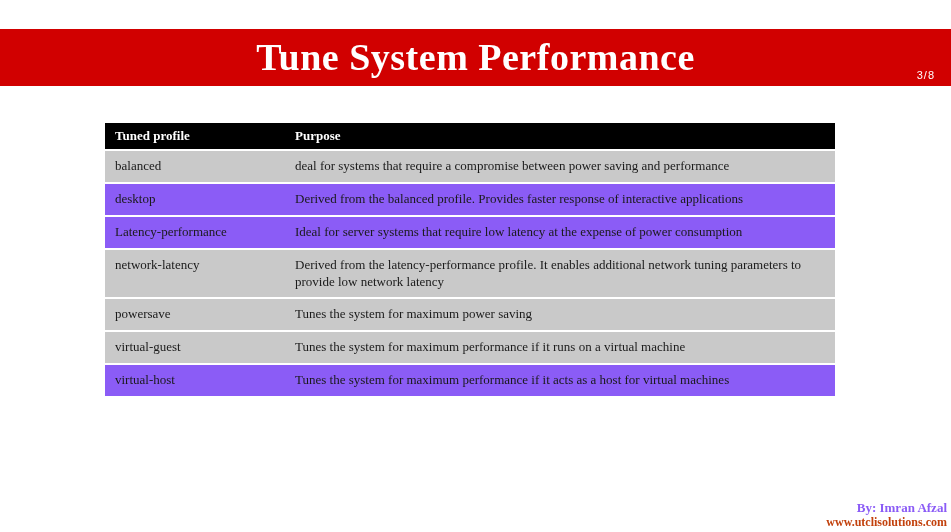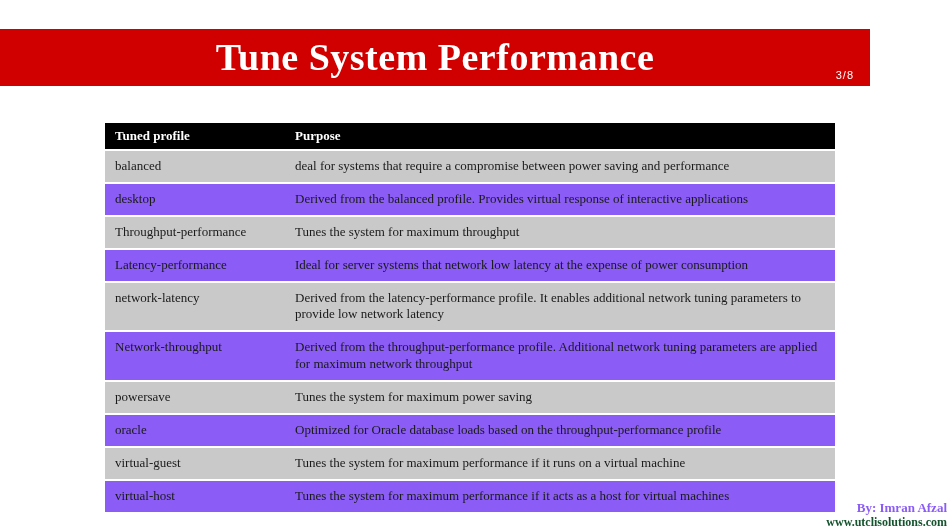--- a/index.html
+++ b/index.html
@@ -12,21 +12,21 @@
     position: relative;
     width: 951px;
     height: 532px;
     background: #ffffff;
     overflow: hidden;
   }
   .banner {
     position: absolute;
     top: 29px;
     left: 0;
-    width: 870px;
+    width: 951px;
     height: 57px;
     background: #d10000;
   }
   .banner h1 {
     margin: 0;
     text-align: center;
     color: #ffffff;
     font-size: 38px;
     font-weight: bold;
     line-height: 57px;
@@ -84,21 +84,21 @@
     line-height: 1.15;
   }
   .footer .author {
     font-size: 13px;
     font-weight: bold;
     color: #8b5cf6;
   }
   .footer .website {
     font-size: 12px;
     font-weight: bold;
-    color: #14532d;
+    color: #c2410c;
   }
 </style>
 </head>
 <body>
 
 <div class="slide">
 
   <div class="banner">
     <h1>Tune System Performance</h1>
     <span class="page-indicator">3/8</span>
@@ -111,45 +111,33 @@
         <th>Purpose</th>
       </tr>
     </thead>
     <tbody>
       <tr class="row-dark">
         <td>balanced</td>
         <td>deal for systems that require a compromise between power saving and performance</td>
       </tr>
       <tr class="row-light">
         <td>desktop</td>
-        <td>Derived from the balanced profile. Provides virtual response of interactive applications</td>
-      </tr>
-      <tr class="row-dark">
-        <td>Throughput-performance</td>
-        <td>Tunes the system for maximum throughput</td>
+        <td>Derived from the balanced profile. Provides faster response of interactive applications</td>
       </tr>
       <tr class="row-light">
         <td>Latency-performance</td>
-        <td>Ideal for server systems that network low latency at the expense of power consumption</td>
+        <td>Ideal for server systems that require low latency at the expense of power consumption</td>
       </tr>
       <tr class="row-dark">
         <td>network-latency</td>
         <td>Derived from the latency-performance profile. It enables additional network tuning parameters to provide low network latency</td>
       </tr>
-      <tr class="row-light">
-        <td>Network-throughput</td>
-        <td>Derived from the throughput-performance profile. Additional network tuning parameters are applied for maximum network throughput</td>
-      </tr>
       <tr class="row-dark">
         <td>powersave</td>
         <td>Tunes the system for maximum power saving</td>
-      </tr>
-      <tr class="row-light">
-        <td>oracle</td>
-        <td>Optimized for Oracle database loads based on the throughput-performance profile</td>
       </tr>
       <tr class="row-dark">
         <td>virtual-guest</td>
         <td>Tunes the system for maximum performance if it runs on a virtual machine</td>
       </tr>
       <tr class="row-light">
         <td>virtual-host</td>
         <td>Tunes the system for maximum performance if it acts as a host for virtual machines</td>
       </tr>
     </tbody>

